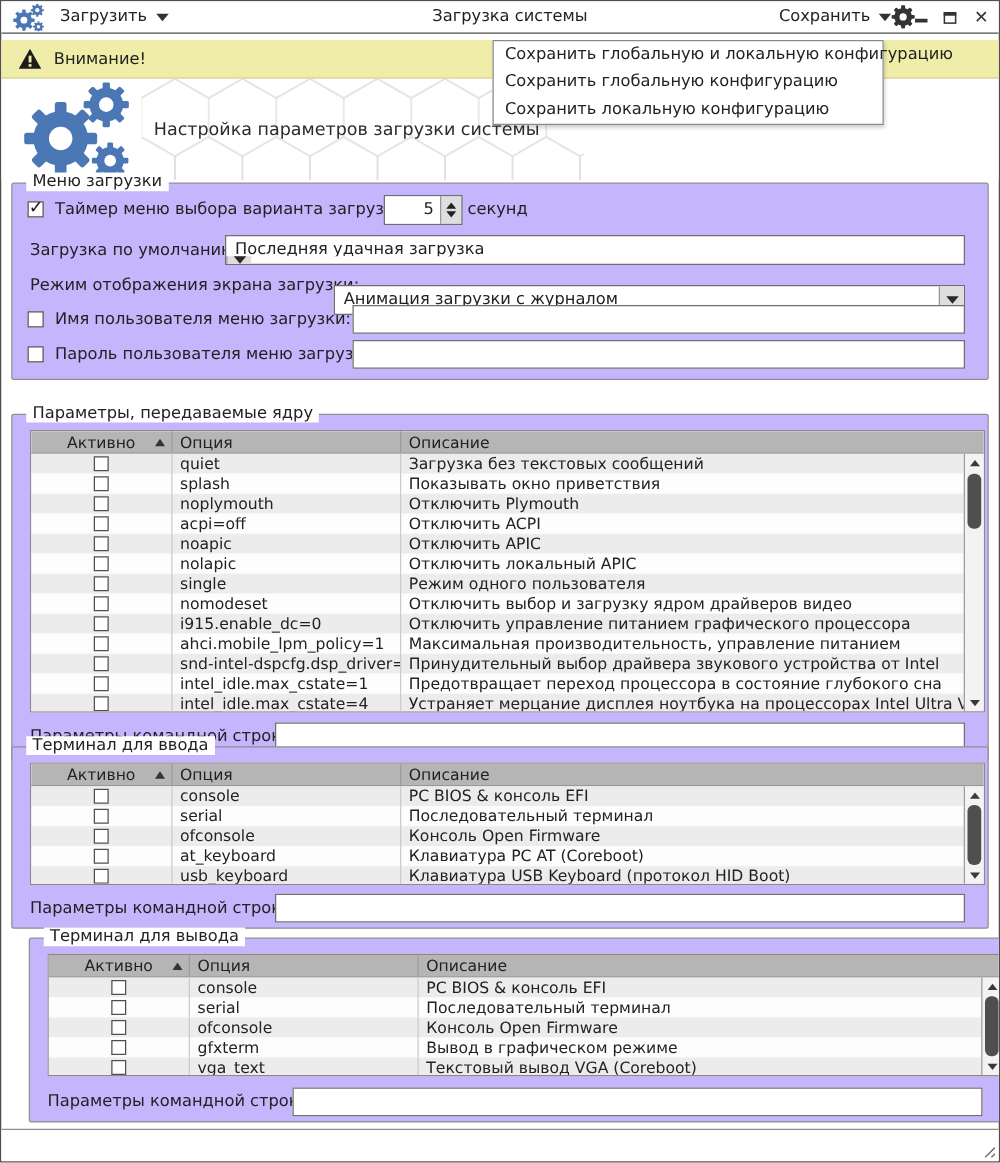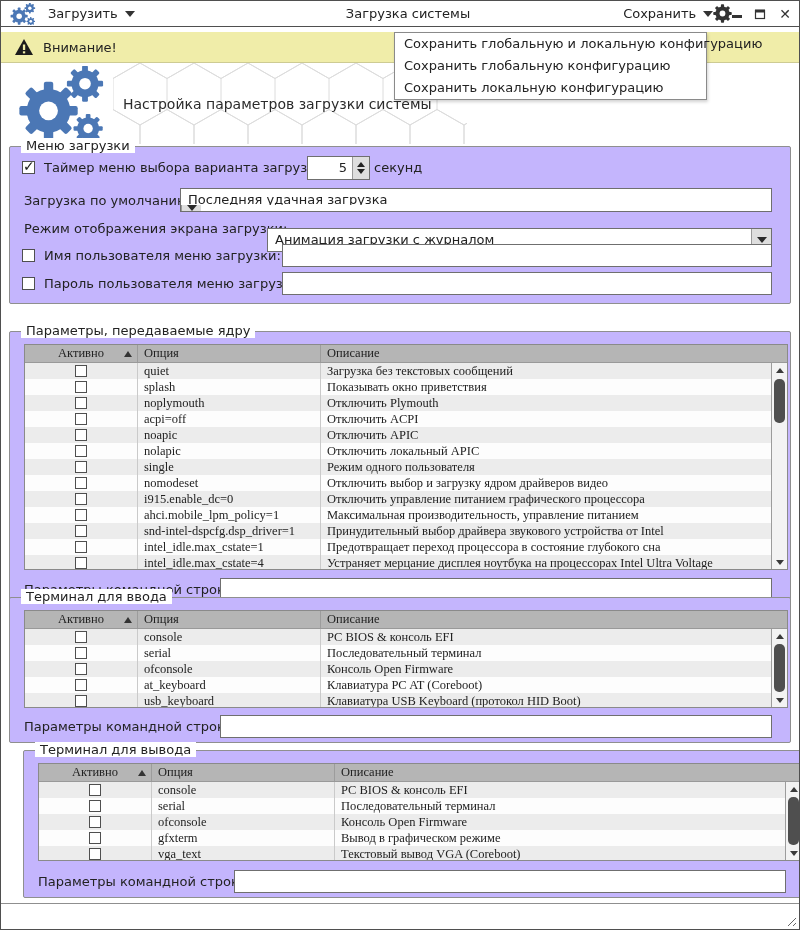--- a/index.html
+++ b/index.html
@@ -51,21 +51,21 @@
   
   .combo { position:absolute; height:24px; border:1px solid #6f6f6f; background:#fff; display:flex; }
   .combo .cval { flex:1; line-height:22px; padding:0 7px; overflow:hidden; white-space:nowrap; }
   .combo .cbtn { width:20px; background:#dedede; border-left:1px solid #9a9a9a; display:flex; align-items:center; justify-content:center; }
   .combo .tri { width:0;height:0;border-left:5px solid transparent;border-right:5px solid transparent;border-top:6px solid #2a2a2a; }
 
   
   .tinput { position:absolute; height:23px; border:1px solid #6f6f6f; background:#fff; font-family:inherit; font-size:13px; padding:0 5px; outline:none; }
 
   
-  .table { position:absolute; border:1px solid #8a8a8a; background:#fff; overflow:hidden;font-family:Liberation Serif, serif; }
+  .table { position:absolute; border:1px solid #8a8a8a; background:#fff; overflow:hidden; }
   .thead { display:flex; height:18px; background:#b5b5b5; border-bottom:1px solid #999; font-size:12.5px; }
   .th { line-height:17px; padding:0 6px; border-right:1px solid #9c9c9c; position:relative; }
   .th:last-child { border-right:none; }
   .th.c1 { width:113px; text-align:center; }
   .th.c2 { width:183px; }
   .th.c3 { flex:1; }
   .sortup { position:absolute; right:5px; top:6px; width:0; height:0; border-left:4px solid transparent; border-right:4px solid transparent; border-bottom:6px solid #333; }
   .tbody { position:absolute; left:0; right:16px; top:18px; bottom:0; }
   .trow { display:flex; height:16px; font-size:12.5px; background:#fdfdfd; }
   .trow:nth-of-type(odd) { background:#ececec; }

